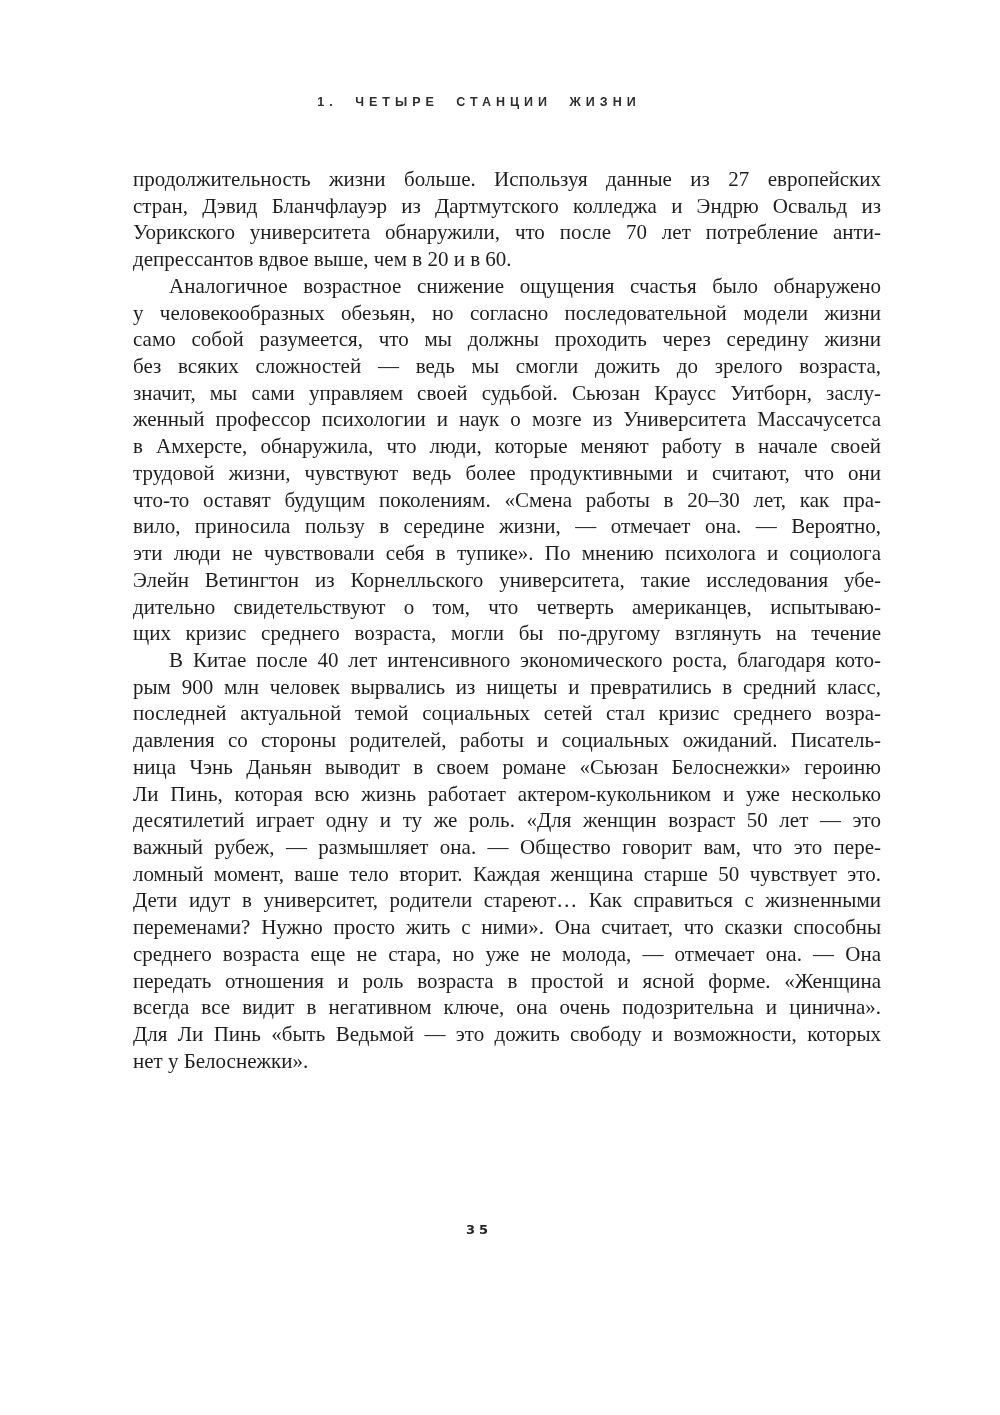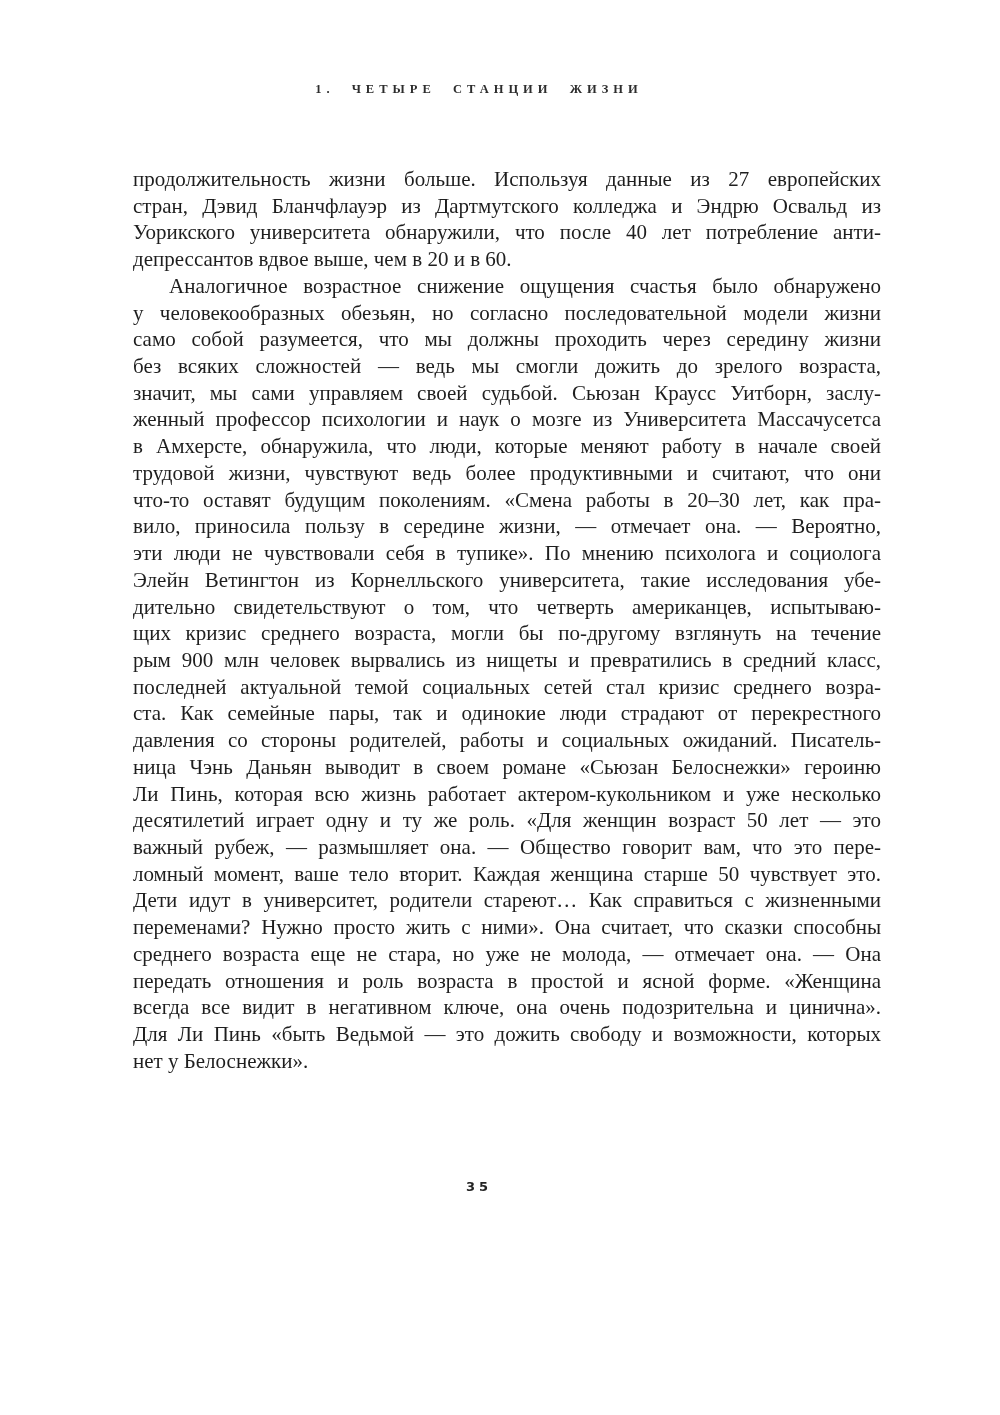--- a/index.html
+++ b/index.html
@@ -9,25 +9,25 @@
   }
   .page {
     position: relative;
     width: 1000px;
     height: 1415px;
     background: #ffffff;
     overflow: hidden;
   }
   .running-head {
     position: absolute;
-    top: 82px;
+    top: 95px;
     left: 105px;
     width: 748px;
     text-align: center;
-    font-family: Liberation Serif, serif;
+    font-family: Liberation Sans, sans-serif;
     font-weight: 700;
     font-size: 12.5px;
     letter-spacing: 5px;
     word-spacing: 9px;
     color: #2d2d2d;
   }
   .body-text {
     position: absolute;
     top: 166px;
     left: 105px;
@@ -42,64 +42,64 @@
     height: 26.72px;
     line-height: 26.72px;
     text-align: justify;
     text-align-last: justify;
     overflow: hidden;
   }
   .line.indent { text-indent: 36px; }
   .line.last { text-align-last: left; }
   .page-number {
     position: absolute;
-    top: 1179px;
+    top: 1222px;
     left: 105px;
     width: 748px;
     text-align: center;
     font-family: "DejaVu Sans", sans-serif;
     font-weight: 700;
     font-size: 13px;
     letter-spacing: 4px;
     color: #242424;
   }
 </style>
 </head>
 <body>
 
 <div class="page">
   <div class="running-head">1. ЧЕТЫРЕ СТАНЦИИ ЖИЗНИ</div>
 
   <div class="body-text">
       <div class="para">
         <div class="line">продолжительность жизни больше. Используя данные из 27 европейских</div>
         <div class="line">стран, Дэвид Бланчфлауэр из Дартмутского колледжа и Эндрю Освальд из</div>
-        <div class="line">Уорикского университета обнаружили, что после 40 лет потребление анти-</div>
+        <div class="line">Уорикского университета обнаружили, что после 70 лет потребление анти-</div>
         <div class="line last">депрессантов вдвое выше, чем в 20 и в 60.</div>
       </div>
       <div class="para">
         <div class="line indent">Аналогичное возрастное снижение ощущения счастья было обнаружено</div>
         <div class="line">у человекообразных обезьян, но согласно последовательной модели жизни</div>
         <div class="line">само собой разумеется, что мы должны проходить через середину жизни</div>
         <div class="line">без всяких сложностей — ведь мы смогли дожить до зрелого возраста,</div>
         <div class="line">значит, мы сами управляем своей судьбой. Сьюзан Краусс Уитборн, заслу-</div>
         <div class="line">женный профессор психологии и наук о мозге из Университета Массачусетса</div>
         <div class="line">в Амхерсте, обнаружила, что люди, которые меняют работу в начале своей</div>
         <div class="line">трудовой жизни, чувствуют ведь более продуктивными и считают, что они</div>
         <div class="line">что-то оставят будущим поколениям. «Смена работы в 20–30 лет, как пра-</div>
         <div class="line">вило, приносила пользу в середине жизни, — отмечает она. — Вероятно,</div>
         <div class="line">эти люди не чувствовали себя в тупике». По мнению психолога и социолога</div>
         <div class="line">Элейн Ветингтон из Корнелльского университета, такие исследования убе-</div>
         <div class="line">дительно свидетельствуют о том, что четверть американцев, испытываю-</div>
         <div class="line">щих кризис среднего возраста, могли бы по-другому взглянуть на течение</div>
       </div>
       <div class="para">
+        <div class="line indent">В Китае после 40 лет интенсивного экономического роста, благодаря кото-</div>
         <div class="line">рым 900 млн человек вырвались из нищеты и превратились в средний класс,</div>
         <div class="line">последней актуальной темой социальных сетей стал кризис среднего возра-</div>
-        <div class="line">ста. Как семейные пары, так и одинокие люди страдают от перекрестного</div>
         <div class="line">давления со стороны родителей, работы и социальных ожиданий. Писатель-</div>
         <div class="line">ница Чэнь Даньян выводит в своем романе «Сьюзан Белоснежки» героиню</div>
         <div class="line">Ли Пинь, которая всю жизнь работает актером-кукольником и уже несколько</div>
         <div class="line">десятилетий играет одну и ту же роль. «Для женщин возраст 50 лет — это</div>
         <div class="line">важный рубеж, — размышляет она. — Общество говорит вам, что это пере-</div>
         <div class="line">ломный момент, ваше тело вторит. Каждая женщина старше 50 чувствует это.</div>
         <div class="line">Дети идут в университет, родители стареют… Как справиться с жизненными</div>
         <div class="line">переменами? Нужно просто жить с ними». Она считает, что сказки способны</div>
         <div class="line">среднего возраста еще не стара, но уже не молода, — отмечает она. — Она</div>
         <div class="line">передать отношения и роль возраста в простой и ясной форме. «Женщина</div>

